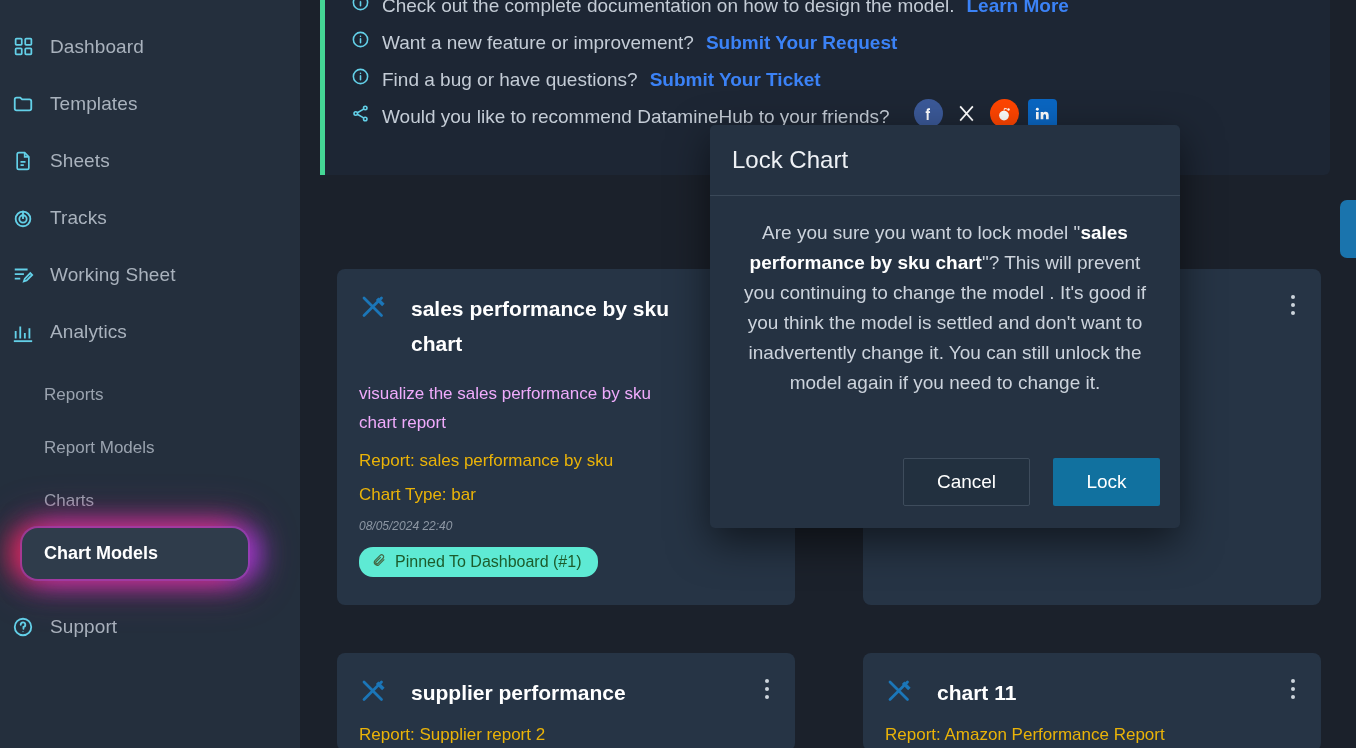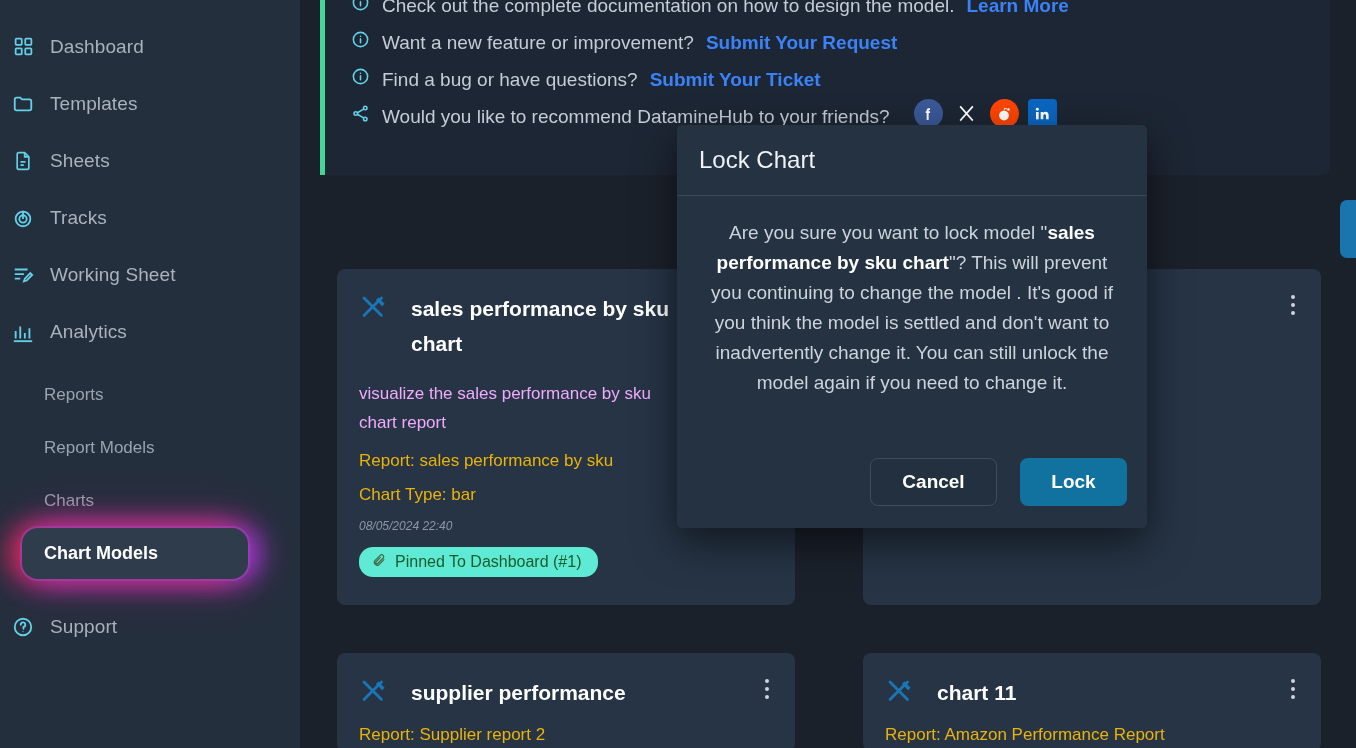--- a/index.html
+++ b/index.html
@@ -158,21 +158,21 @@
     position: absolute; right: 0; top: 200px;
     width: 16px; height: 58px;
     background: #1a74ad;
     border-radius: 7px 0 0 7px;
     cursor: pointer;
   }
 
   
   .modal {
     position: absolute;
-    left: 677px; top: 125px;
+    left: 710px; top: 125px;
     width: 470px; height: 403px;
     background: #253242;
     border-radius: 5px;
     box-shadow: 0 14px 40px rgba(0,0,0,.55);
     z-index: 50;
     display: flex; flex-direction: column;
   }
   .modal-head {
     height: 71px;
     display: flex; align-items: center;
@@ -188,22 +188,22 @@
     color: #ccd3dc;
     text-align: center;
   }
   .modal-body b { color: #ffffff; font-weight: bold; }
   .modal-foot {
     display: flex; justify-content: flex-end; align-items: center;
     gap: 23px;
     padding: 0 20px 22px 20px;
   }
   .btn {
-    font-size: 19px; font-weight: bold;
-    border-radius: 8px;
+    font-size: 19px; font-weight: normal;
+    border-radius: 2px;
     cursor: pointer;
     display: flex; align-items: center; justify-content: center;
   }
   .btn-cancel {
     width: 127px; height: 48px;
     background: #22303f; color: #ffffff;
     border: 1px solid #3e4c5c;
   }
   .btn-lock {
     width: 107px; height: 48px;

